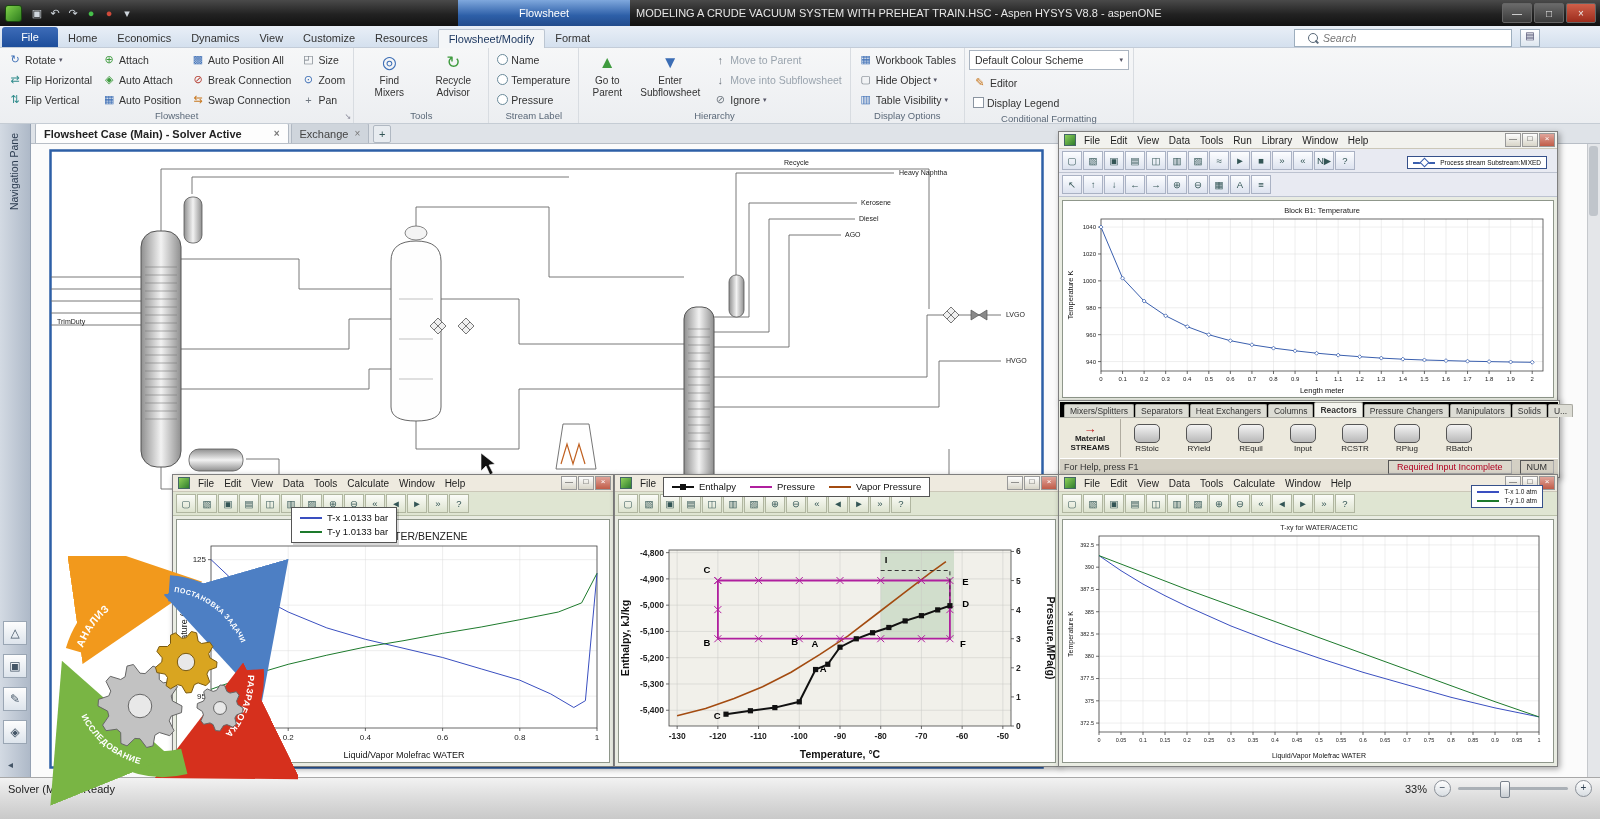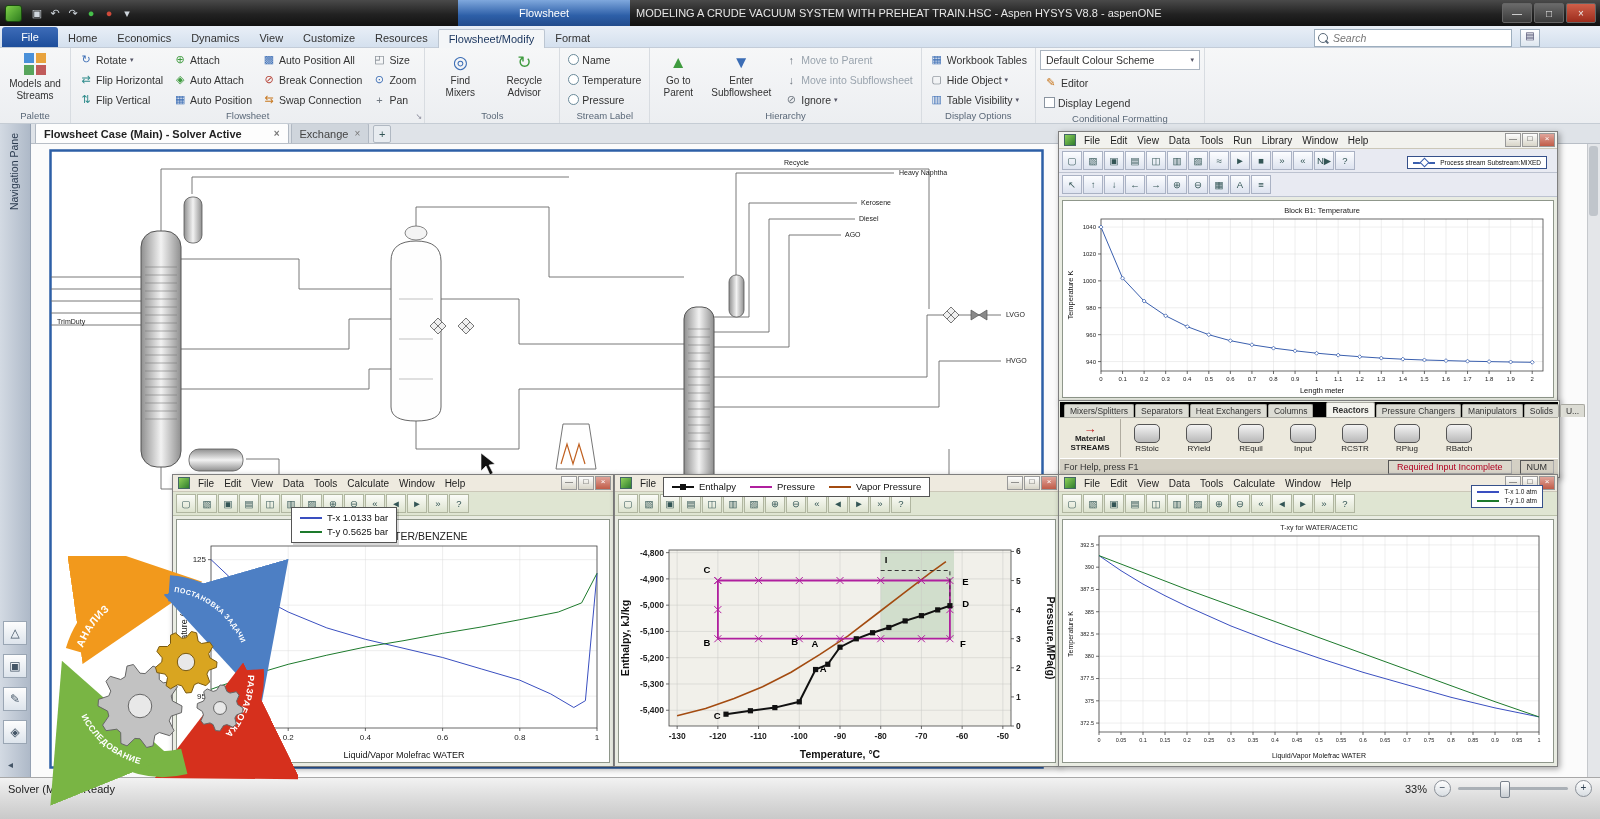--- a/index.html
+++ b/index.html
@@ -14,21 +14,21 @@
   #title-text{position:absolute;left:636px;top:0;height:26px;display:flex;align-items:center;color:#e6e6e6;font-size:11px;white-space:nowrap;}
   #win-controls{position:absolute;right:4px;top:3px;display:flex;gap:2px;}
   .tbtn{width:28px;height:18px;border:1px solid #666;background:linear-gradient(#6a6a6a,#3a3a3a);color:#eee;font-size:10px;display:flex;align-items:center;justify-content:center;border-radius:2px;}
   .tbtn.close{background:linear-gradient(#d0604a,#9c2c1c);}
   
   #ribbon-tabs{position:absolute;left:0;top:26px;width:1600px;height:21px;background:linear-gradient(#e9eff7,#d4e0ee);border-bottom:1px solid #c3ccd8;display:flex;align-items:flex-end;z-index:49;}
   #file-tab{width:56px;height:20px;background:linear-gradient(#3d6cb8,#1d4e9b);color:#fff;font-size:11px;display:flex;align-items:center;justify-content:center;border-radius:3px 3px 0 0;margin-left:2px;}
   #ribbon-tab-list{display:flex;height:18px;align-items:center;}
   .rtab{padding:3px 10px 3px 10px;font-size:11px;color:#333;white-space:nowrap;}
   .rtab.active{background:#f4f6f8;border:1px solid #bcc6d2;border-bottom:none;border-radius:2px 2px 0 0;color:#1a355e;}
-  #searchbox{position:absolute;right:88px;top:3px;width:190px;height:16px;background:#fff;border:1px solid #9daebe;display:flex;align-items:center;padding:0 3px;}
+  #searchbox{position:absolute;right:88px;top:3px;width:190px;height:16px;background:#fff;border:1px solid #9daebe;display:flex;align-items:center;padding:0 13px;}
   #searchbox input{border:none;outline:none;flex:1;font-size:10.5px;font-style:italic;color:#777;font-family:"Liberation Sans",sans-serif;background:transparent;}
   .mag{position:relative;width:8px;height:8px;border:1.5px solid #5a6a7a;border-radius:50%;margin-right:3px;}
   .mag::after{content:"";position:absolute;left:6px;top:7px;width:4px;height:1.5px;background:#5a6a7a;transform:rotate(45deg);}
   #help-book{position:absolute;right:60px;top:3px;width:18px;height:16px;border:1px solid #9daebe;background:linear-gradient(#fff,#dde6ef);font-size:10px;text-align:center;color:#446;}
   
   #ribbon-body{position:absolute;left:0;top:47px;width:1600px;height:76px;background:linear-gradient(#f6f7f8,#eceef1);border-bottom:1px solid #c5ccd4;display:flex;z-index:48;}
   .rgroup{position:relative;border-right:1px solid #d8dce1;display:flex;flex-direction:column;}
   .rg-content{flex:1;display:flex;align-items:flex-start;padding:3px 4px 0 4px;gap:2px;}
   .rg-label{height:14px;font-size:9.5px;color:#5a6878;text-align:center;line-height:13px;}
   .rg-launcher{position:absolute;right:2px;bottom:2px;font-size:8px;color:#889;}
@@ -84,21 +84,21 @@
   .mk-d{left:8px;top:-3px;width:5px;height:5px;border:1px solid;transform:rotate(45deg);background:#fff;}
   .mk-s{left:8px;top:-2px;width:6px;height:6px;}
   #aspen-win .legend{right:10px;top:24px;border:1px solid #35508a;background:#fff;padding:1px 5px;font-size:6.5px;color:#111;}
   #plot-benzene .legend{left:118px;top:32px;border:1px solid #555;background:#fff;padding:3px 8px;font-size:9.5px;color:#111;box-shadow:2px 2px 0 rgba(0,0,0,0.15);}
   #plot-enthalpy .legend{left:48px;top:2px;display:flex;flex-direction:row;gap:14px;border:1px solid #555;background:#fff;padding:2px 8px;font-size:9.5px;color:#111;}
   #plot-acetic .legend{right:14px;top:10px;border:1px solid #35508a;background:#fff;padding:1px 5px;font-size:6.5px;color:#111;}
   
   #palette-win{padding:1px;}
   #pal-tabs{display:flex;align-items:flex-end;height:15px;padding-left:4px;gap:1px;background:#000000;border-bottom:1px solid #a8a8a0;}
   .pal-tab{font-size:8.5px;padding:0 5px;border:1px solid #a8a8a0;border-bottom:none;background:#dcdcd4;height:12px;line-height:12px;color:#333;white-space:nowrap;border-radius:2px 2px 0 0;}
-  .pal-tab.active{background:#f4f4ee;font-weight:bold;height:14px;line-height:14px;margin-left:12px;}
+  .pal-tab.active{background:#f4f4ee;font-weight:bold;height:14px;line-height:14px;}
   #pal-body{display:flex;align-items:center;height:40px;background:#ece9dd;}
   #mat-stream{width:60px;display:flex;flex-direction:column;align-items:center;font-size:8px;font-weight:bold;color:#222;border-right:1px solid #b0aca0;height:38px;justify-content:center;}
   #mat-stream .arrow{color:#c02020;font-size:13px;line-height:10px;}
   #pal-models{display:flex;flex:1;}
   .pal-model{width:52px;display:flex;flex-direction:column;align-items:center;font-size:8px;color:#222;}
   .pal-model-icon{width:24px;height:17px;border:1px solid #555;border-radius:5px;background:linear-gradient(#f4f4f4,#b8b8b8);margin-bottom:1px;}
   #pal-status{display:flex;align-items:center;height:15px;background:#d4d0c4;border-top:1px solid #fff;font-size:9px;color:#333;padding:0 4px;gap:8px;}
   #pal-status .alert{margin-left:auto;color:#b00020;border:1px inset #aaa;background:#dcd8cc;padding:0 8px;height:12px;line-height:12px;}
   #pal-status .num{border:1px inset #aaa;padding:0 6px;height:12px;line-height:12px;}
   
@@ -149,32 +149,20 @@
         <span class="rtab" data-name="ribbon-tab">Format</span>
       </div>
     <div id="searchbox" data-name="search-box">
       <span class="mag" data-name="search-icon"></span>
       <input data-name="search-input" placeholder="Search" style="">
     </div>
     <div id="help-book" data-name="help-book-icon">▤</div>
   </div>
 
   <div id="ribbon-body" data-name="ribbon">
-    <div class="rgroup" data-name="ribbon-group-palette">
-      <div class="rg-content">
-        <div class="bbtn" data-name="models-and-streams-button">
-          <span class="pal-grid-icon" data-name="models-streams-icon">
-              <span></span>
-            </span>
-          <span data-name="button-label">Models and</span>
-          <span data-name="button-label">Streams</span>
-        </div>
-      </div>
-      <div class="rg-label" data-name="group-label-palette">Palette</div>
-    </div>
 
     <div class="rgroup" data-name="ribbon-group-flowsheet">
       <div class="rg-content">
         <div class="btn-col">
           <div class="sbtn" data-name="rotate-button">
               <span class="sicon c1" data-name="rotate-icon">↻</span>
               <span data-name="button-label">Rotate</span>
               <span class="dd" data-name="chevron-down-icon">▾</span>
             </div>
           <div class="sbtn" data-name="flip-horizontal-button">
@@ -769,21 +757,21 @@
           <text x="227" y="238" text-anchor="middle" font-size="9" font-weight="normal" fill="#111">Liquid/Vapor Molefrac WATER</text>
           <text x="10" y="117" text-anchor="middle" font-size="9" font-weight="normal" fill="#111" transform="rotate(-90 10 117)">Temperature (C)</text>
         </svg></div>
     <div class="legend" data-name="chart-legend">
         <div class="lg-entry" data-name="legend-entry">
           <span class="lg-line" style="background: rgb(58, 79, 192);"></span>
           <span>T-x  1.0133 bar</span>
         </div>
         <div class="lg-entry" data-name="legend-entry">
           <span class="lg-line" style="background: rgb(29, 122, 44);"></span>
-          <span>T-y  0.5625 bar</span>
+          <span>T-y  1.0133 bar</span>
         </div>
       </div>
   </div>
 
   <div class="cwin" id="plot-enthalpy" style="left:614px;top:474px;width:444px;height:291px;" data-name="enthalpy-pressure-plot-window">
     <div class="menu-row" data-name="menu-bar">
       <span class="wicon" data-name="window-icon"></span>
       <span style="display:flex;">
           <span class="menu-item" data-name="menu-item">File</span>
           <span class="menu-item" data-name="menu-item">Edit</span>

